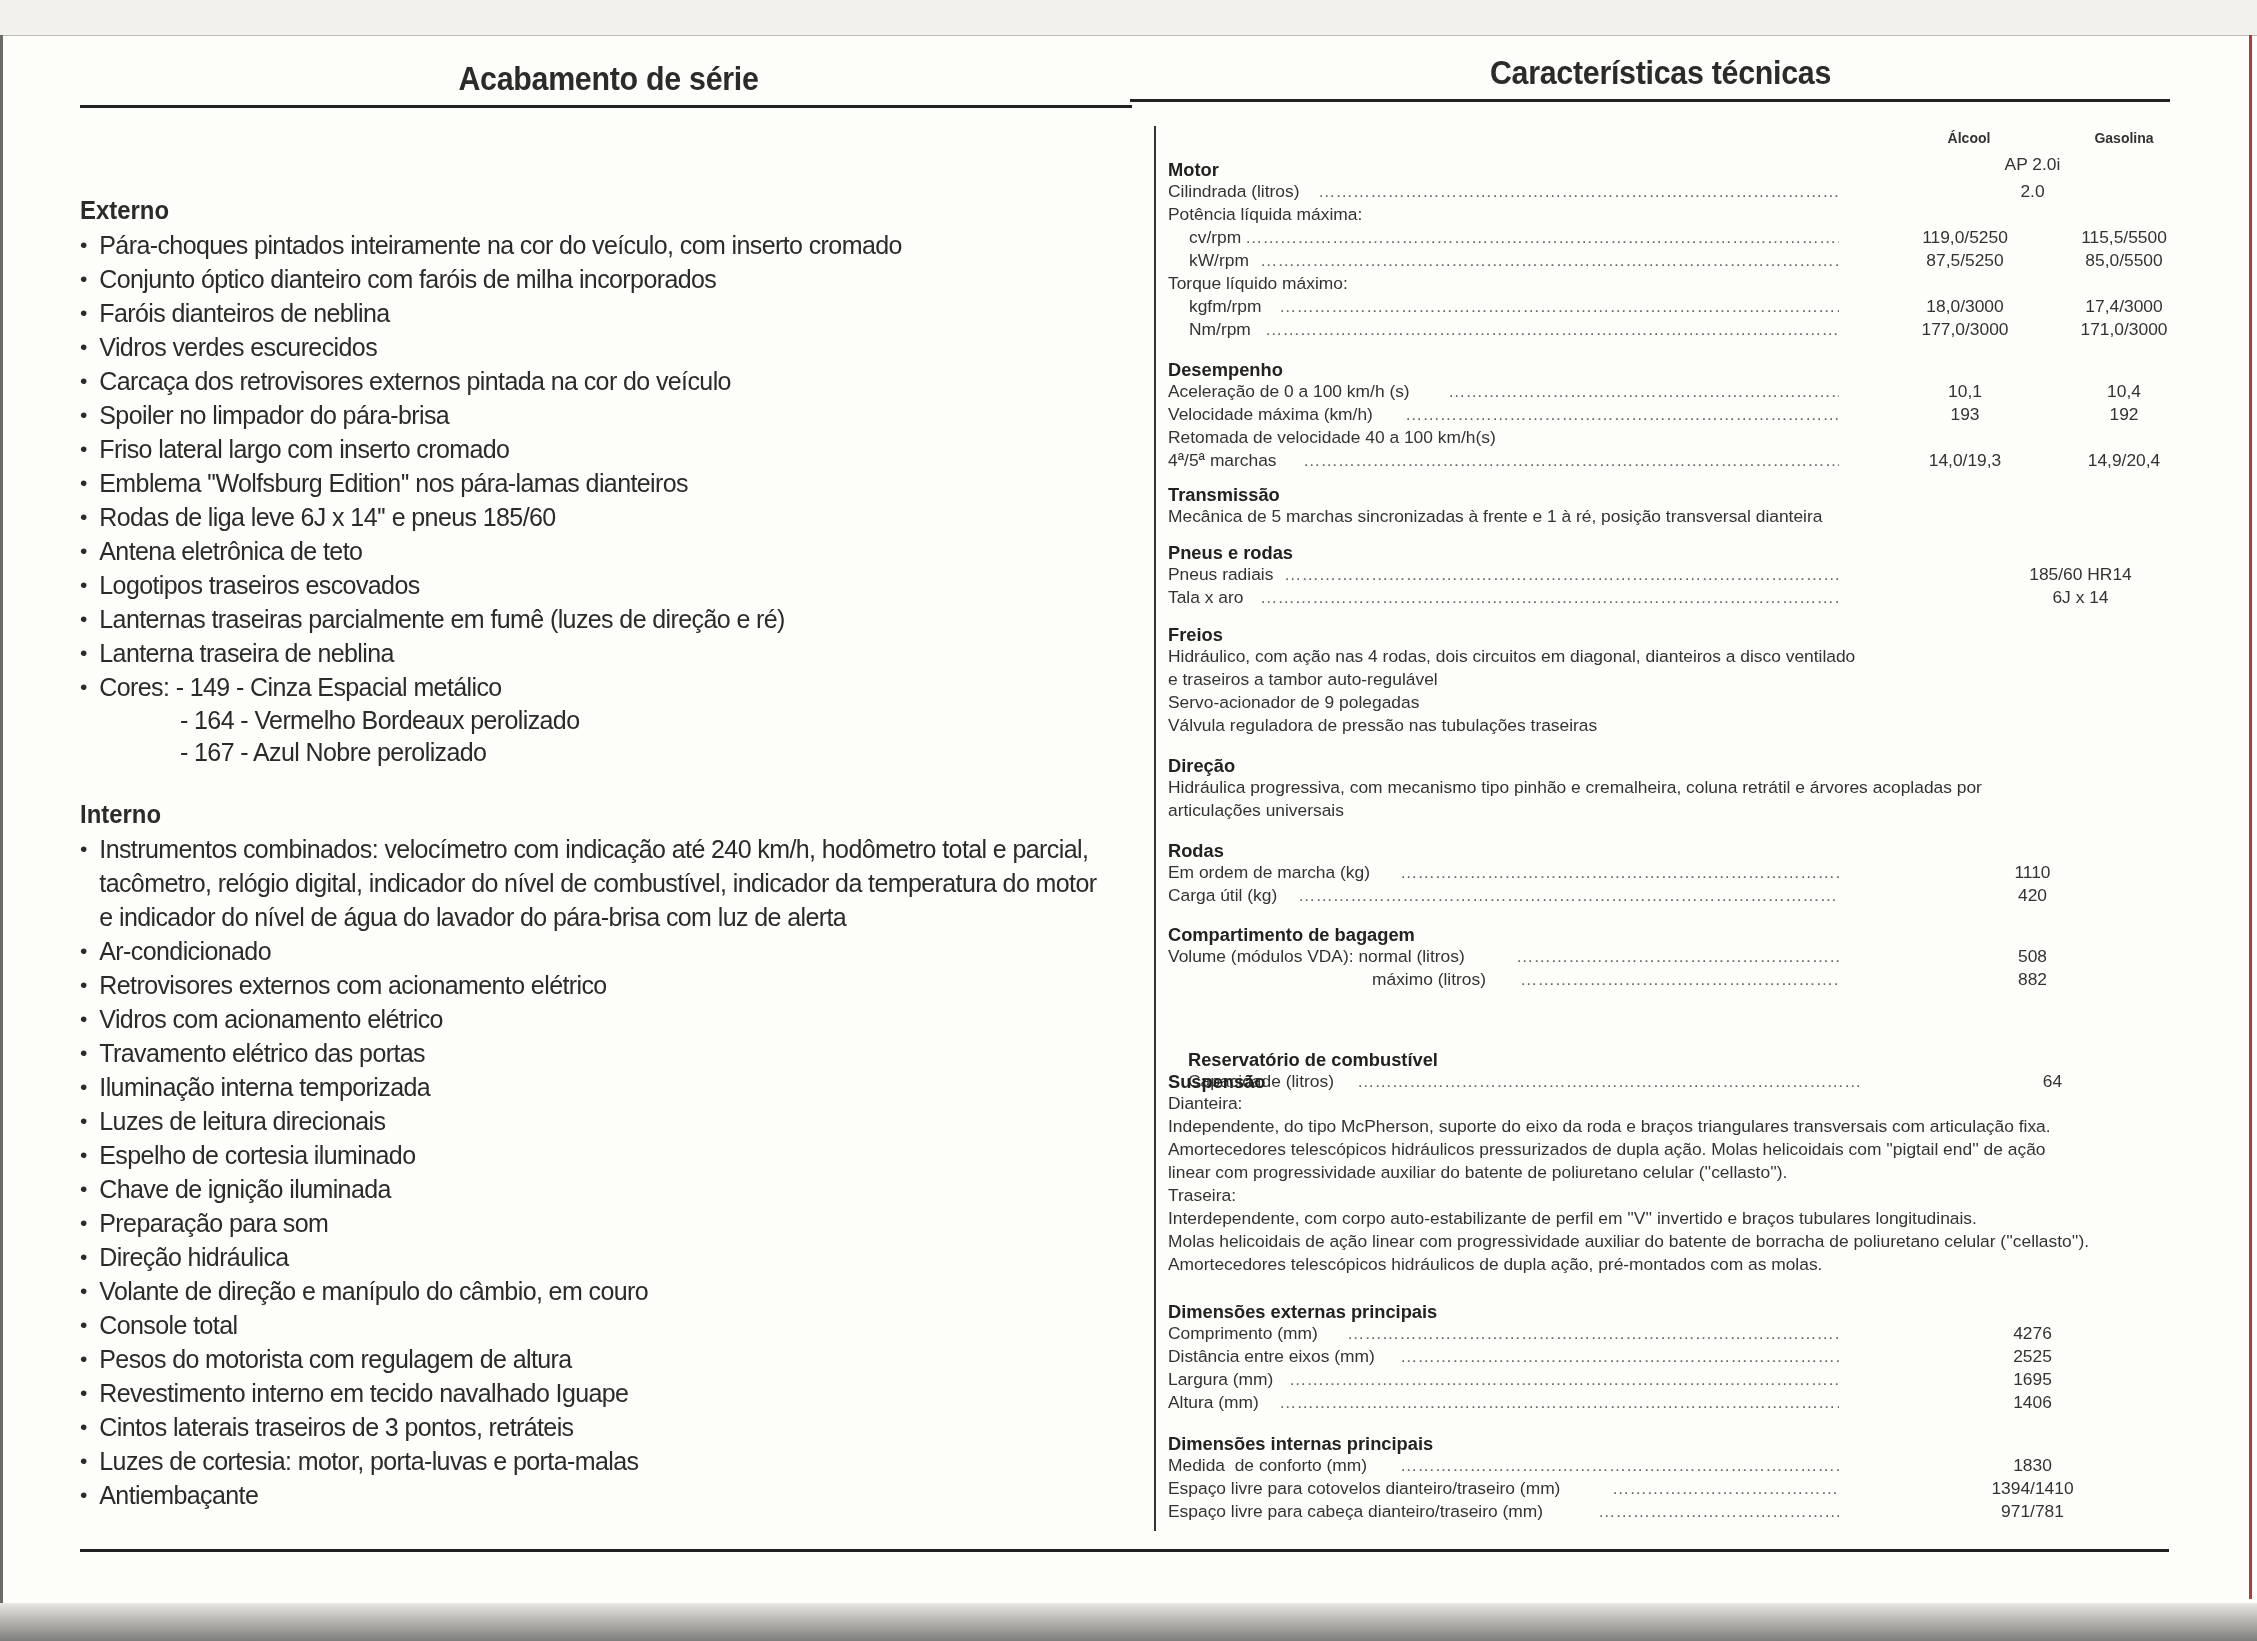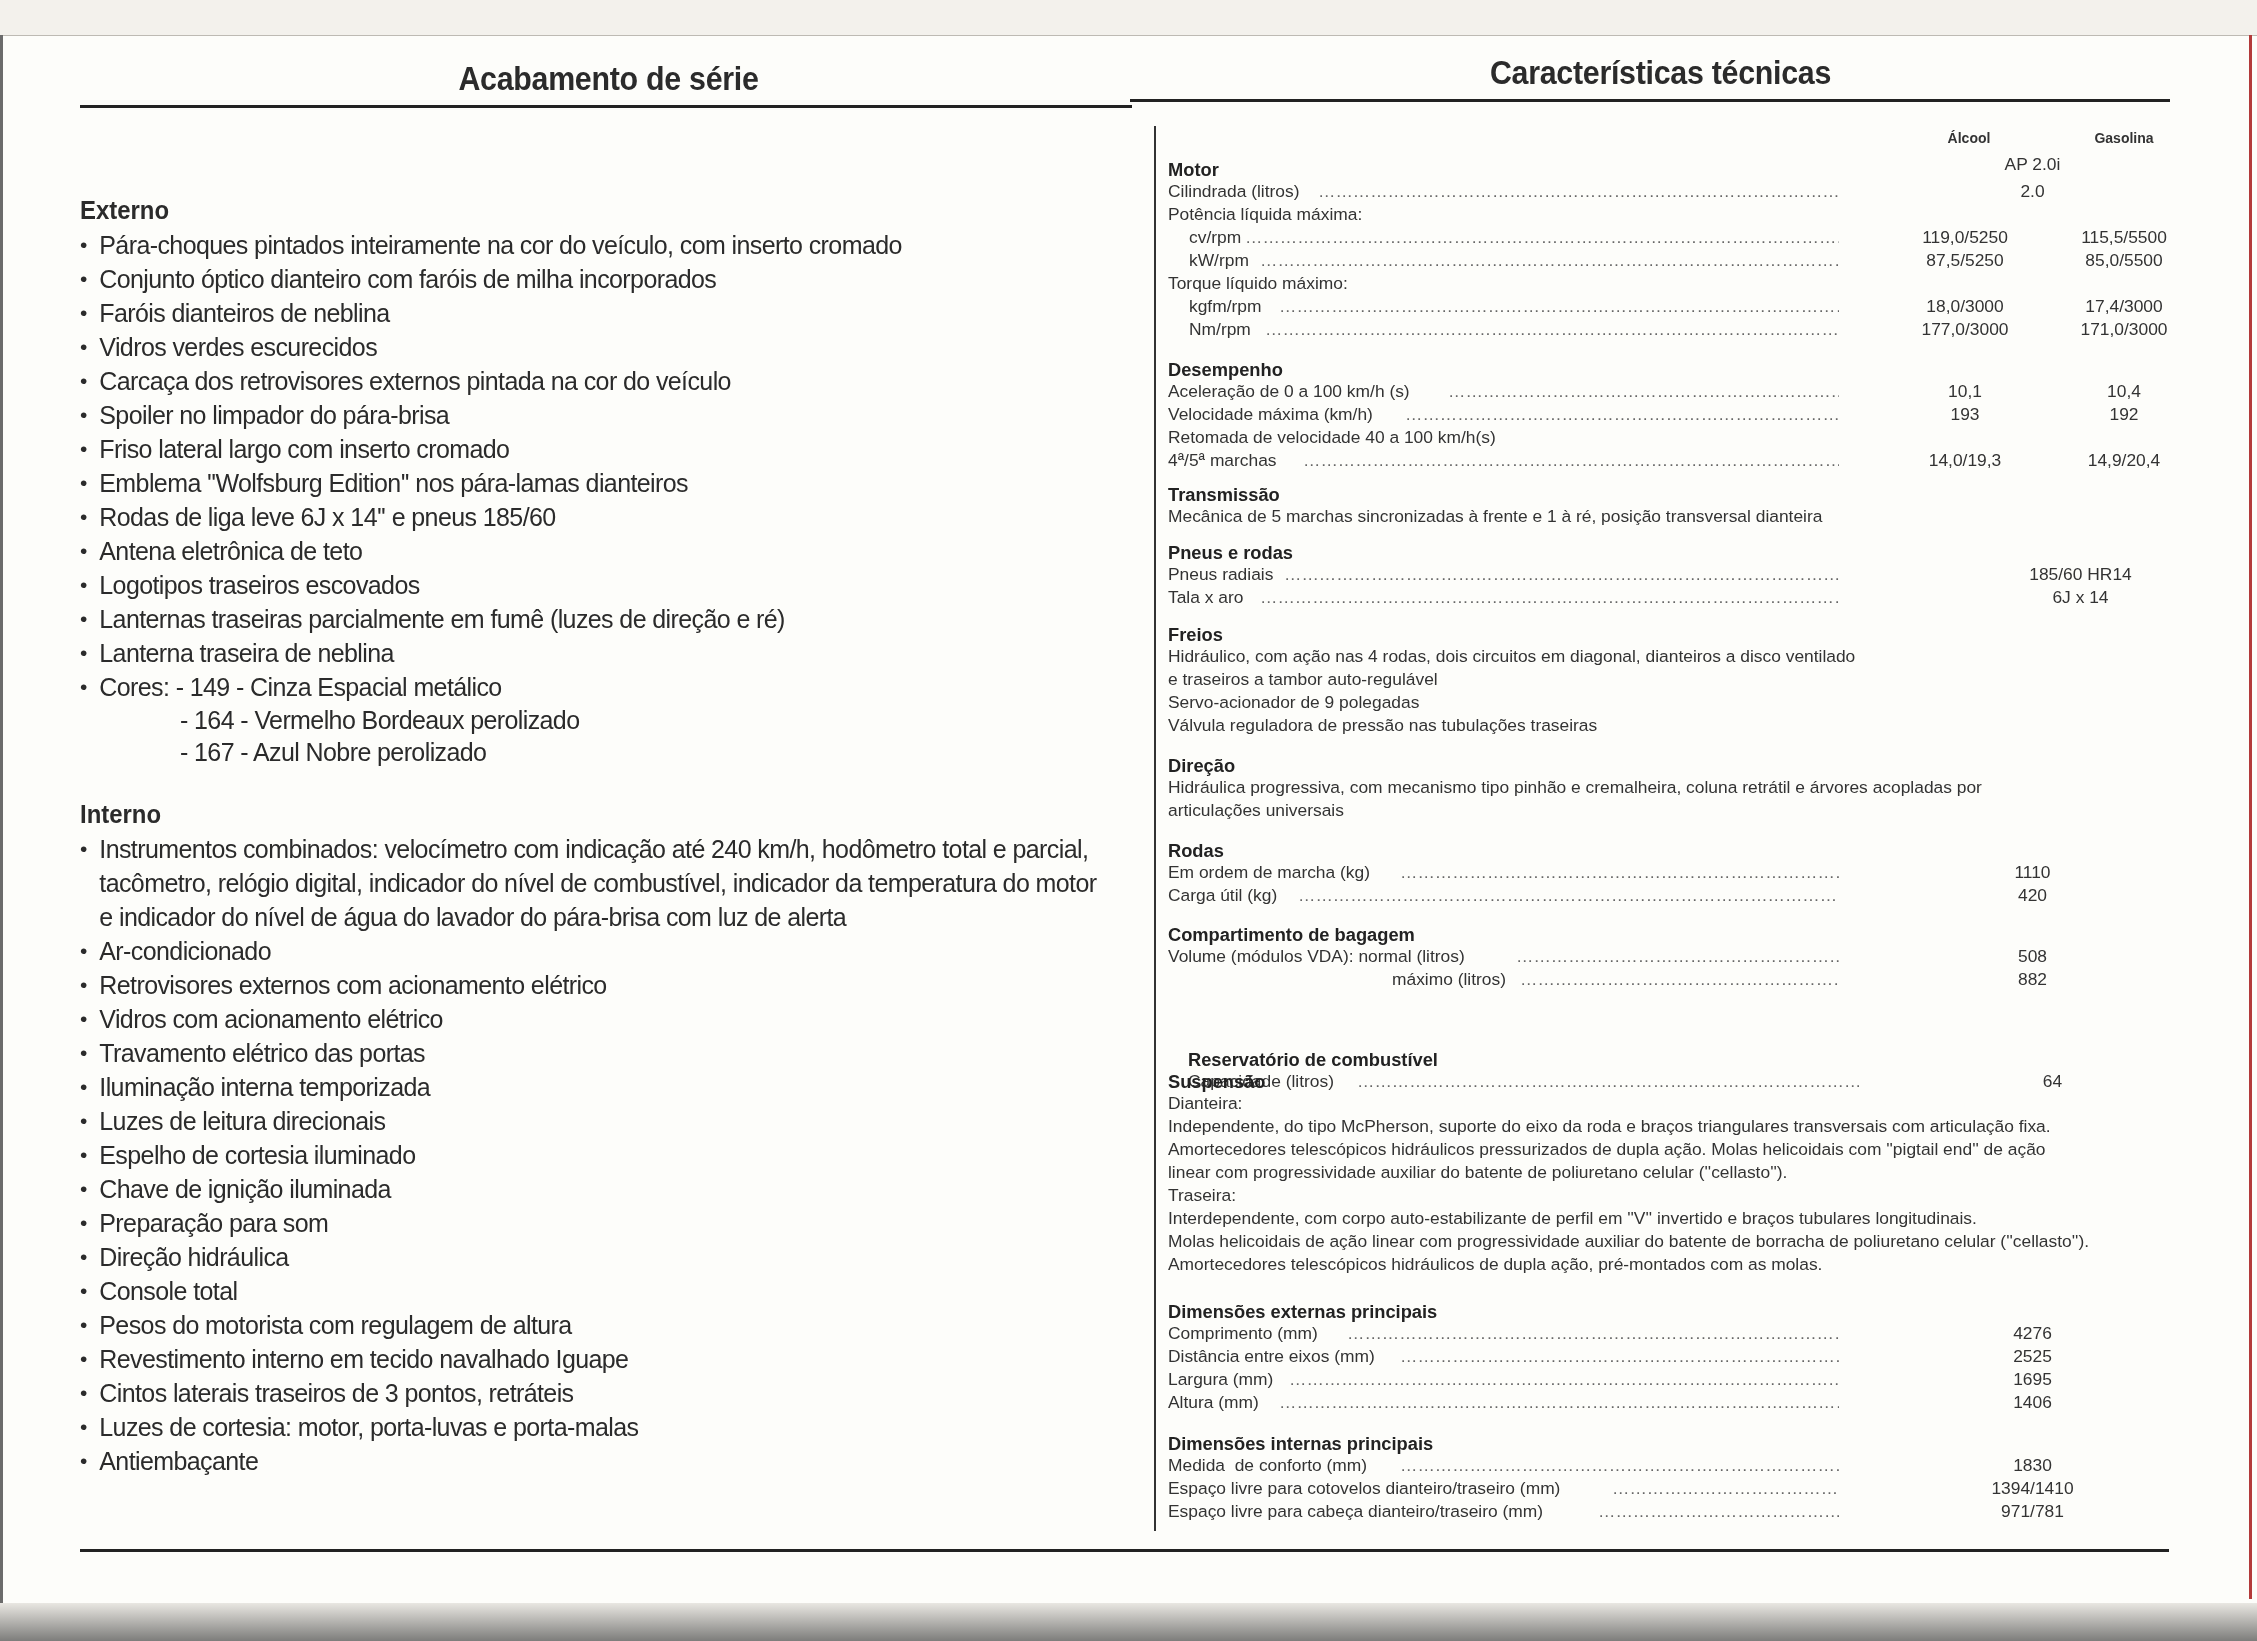--- a/index.html
+++ b/index.html
@@ -85,20 +85,21 @@
     <li>Ar-condicionado</li>
     <li>Retrovisores externos com acionamento elétrico</li>
     <li>Vidros com acionamento elétrico</li>
     <li>Travamento elétrico das portas</li>
     <li>Iluminação interna temporizada</li>
     <li>Luzes de leitura direcionais</li>
     <li>Espelho de cortesia iluminado</li>
     <li>Chave de ignição iluminada</li>
     <li>Preparação para som</li>
     <li>Direção hidráulica</li>
+    <li>Volante de direção e manípulo do câmbio, em couro</li>
     <li>Console total</li>
     <li>Pesos do motorista com regulagem de altura</li>
     <li>Revestimento interno em tecido navalhado Iguape</li>
     <li>Cintos laterais traseiros de 3 pontos, retráteis</li>
     <li>Luzes de cortesia: motor, porta-luvas e porta-malas</li>
     <li>Antiembaçante</li>
   </ul>
 </div>
 
 <div class="right-col">
@@ -220,21 +221,21 @@
   </div>
 
   <div class="rsec" style="top:794px;">
     <div class="rsec-title">Compartimento de bagagem</div>
     <div class="row">
         <span class="lab">Volume (módulos VDA): normal (litros)</span>
         <span class="dots" style="left:348px;">…………………………………………………………………………………………</span>
         <span class="vc">508</span>
       </div>
     <div class="row">
-        <span class="lab" style="left:224px;">máximo (litros)</span>
+        <span class="lab" style="left:204px;">máximo (litros)</span>
         <span class="dots" style="left:352px;">…………………………………………………………………………………………</span>
         <span class="vc">882</span>
       </div>
   </div>
 
   <div class="rsec" style="top:919px;margin-left:20px;">
     <div class="rsec-title">Reservatório de combustível</div>
     <div class="row">
         <span class="lab">Capacidade (litros)</span>
         <span class="dots" style="left:169px;">…………………………………………………………………………………………………………………………</span>

